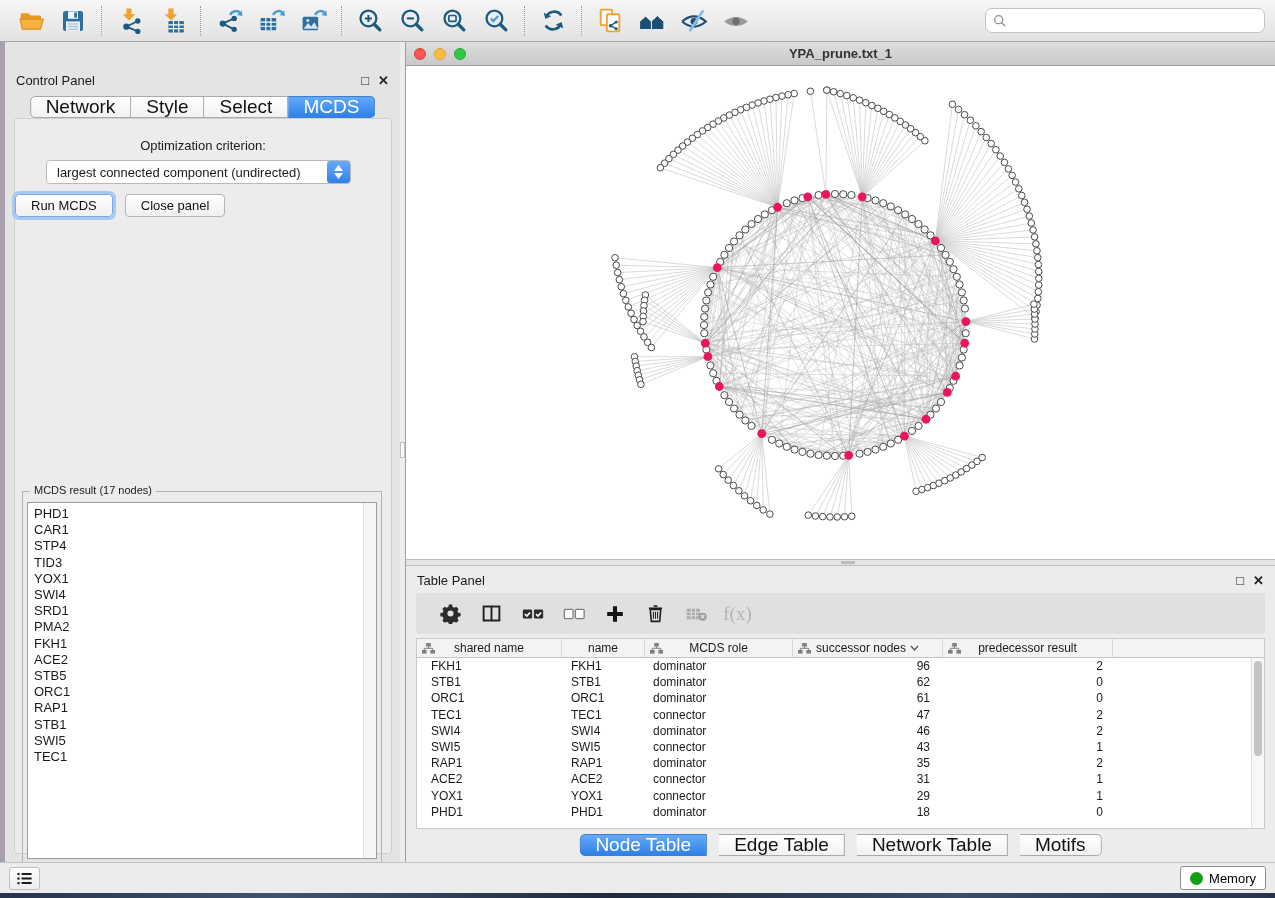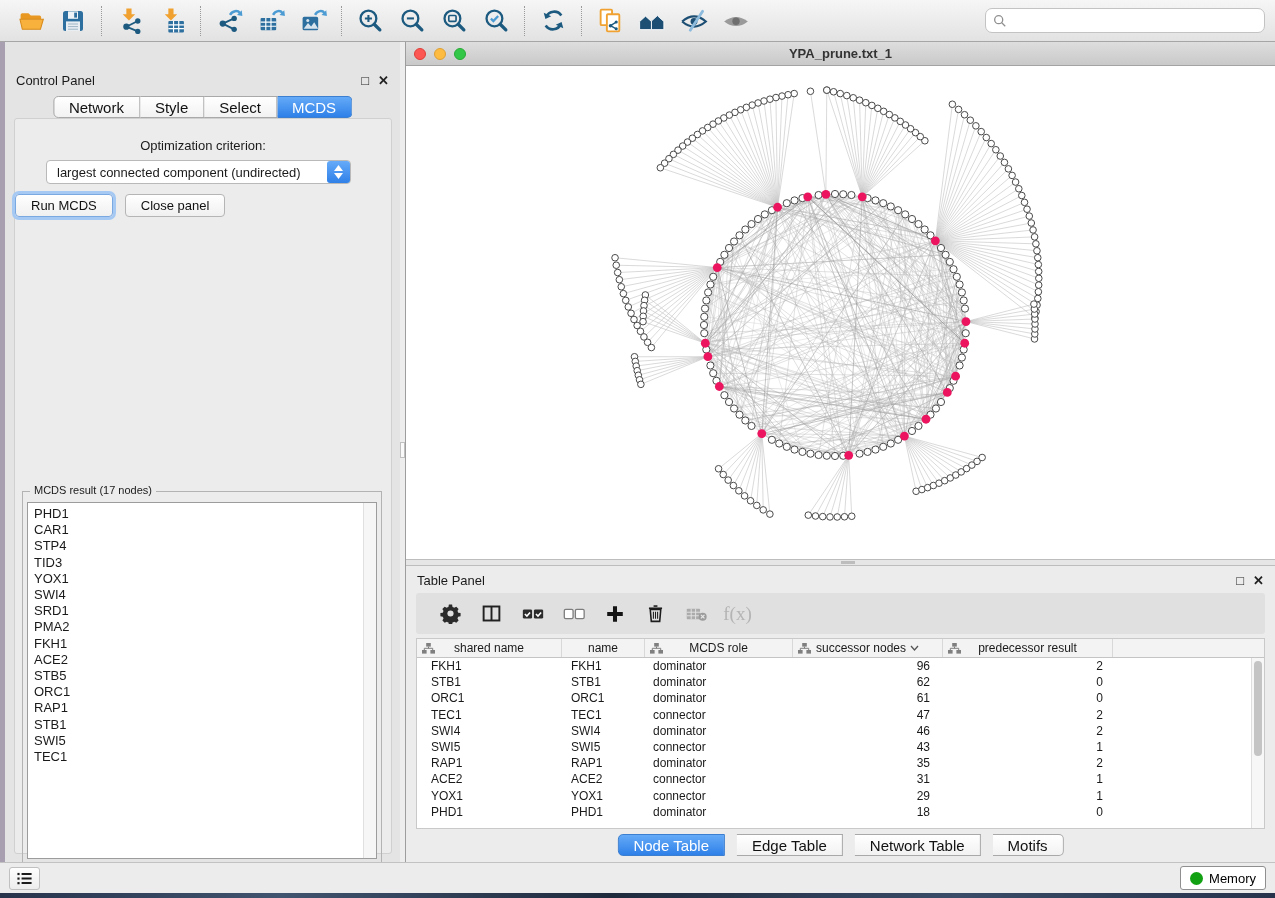--- a/index.html
+++ b/index.html
@@ -24,21 +24,21 @@
   .h-grip { position:absolute; left:50%; top:1px; width:14px; height:3px; background:#bdbdbd; }
 
   
   .control-panel { position:absolute; left:5px; top:42px; width:395px; bottom:36px; background:#e4e4e4;margin-top:24px; }
   .panel-header { height:28px; display:flex; align-items:center; padding:0 11px; font-size:13px; }
   .panel-header .ph-title { flex:1; }
   .win-ctl { display:flex; gap:9px; align-items:center; }
   .win-ctl span { font-size:13px; color:#222; cursor:default; line-height:1; }
   .cp-tabs { position:absolute; left:50%; transform:translateX(-50%); top:30px; display:flex; z-index:5; }
   .seg-tab { height:22px; padding:0 15px; background:linear-gradient(#ffffff,#f2f2f2); border:1px solid #a9a9a9; border-left:none;
-    font-size:15px; display:flex; align-items:center; white-space:nowrap; color:#111; }
+    font-size:19px; display:flex; align-items:center; white-space:nowrap; color:#111; }
   .seg-tab:first-child { border-left:1px solid #a9a9a9; border-radius:5px 0 0 5px; }
   .seg-tab:last-child { border-radius:0 5px 5px 0; }
   .seg-tab.active { background:linear-gradient(#64aaf8,#2e80e8); border-color:#3c7fd0; color:#fff; }
   .cp-body { position:absolute; left:9px; right:8px; top:52px; bottom:8px; background:#ececec; border:1px solid #d0d0d0; border-radius:3px; }
   .opt-label { position:absolute; top:19px; left:0; right:0; text-align:center; font-size:13px; }
   .dropdown { position:absolute; left:31px; right:40px; top:41px; height:24px; background:#fff; border:1px solid #b9b9b9;
     border-radius:4px; display:flex; align-items:center; }
   .dropdown .dd-text { flex:1; font-size:13px; padding-left:10px; white-space:nowrap; overflow:hidden; }
   .dd-stepper { width:23px; height:22px; margin-right:0px; border-radius:3px; background:linear-gradient(#66abf9,#2f80e8);
     display:flex; flex-direction:column; align-items:center; justify-content:center; gap:2px; }

